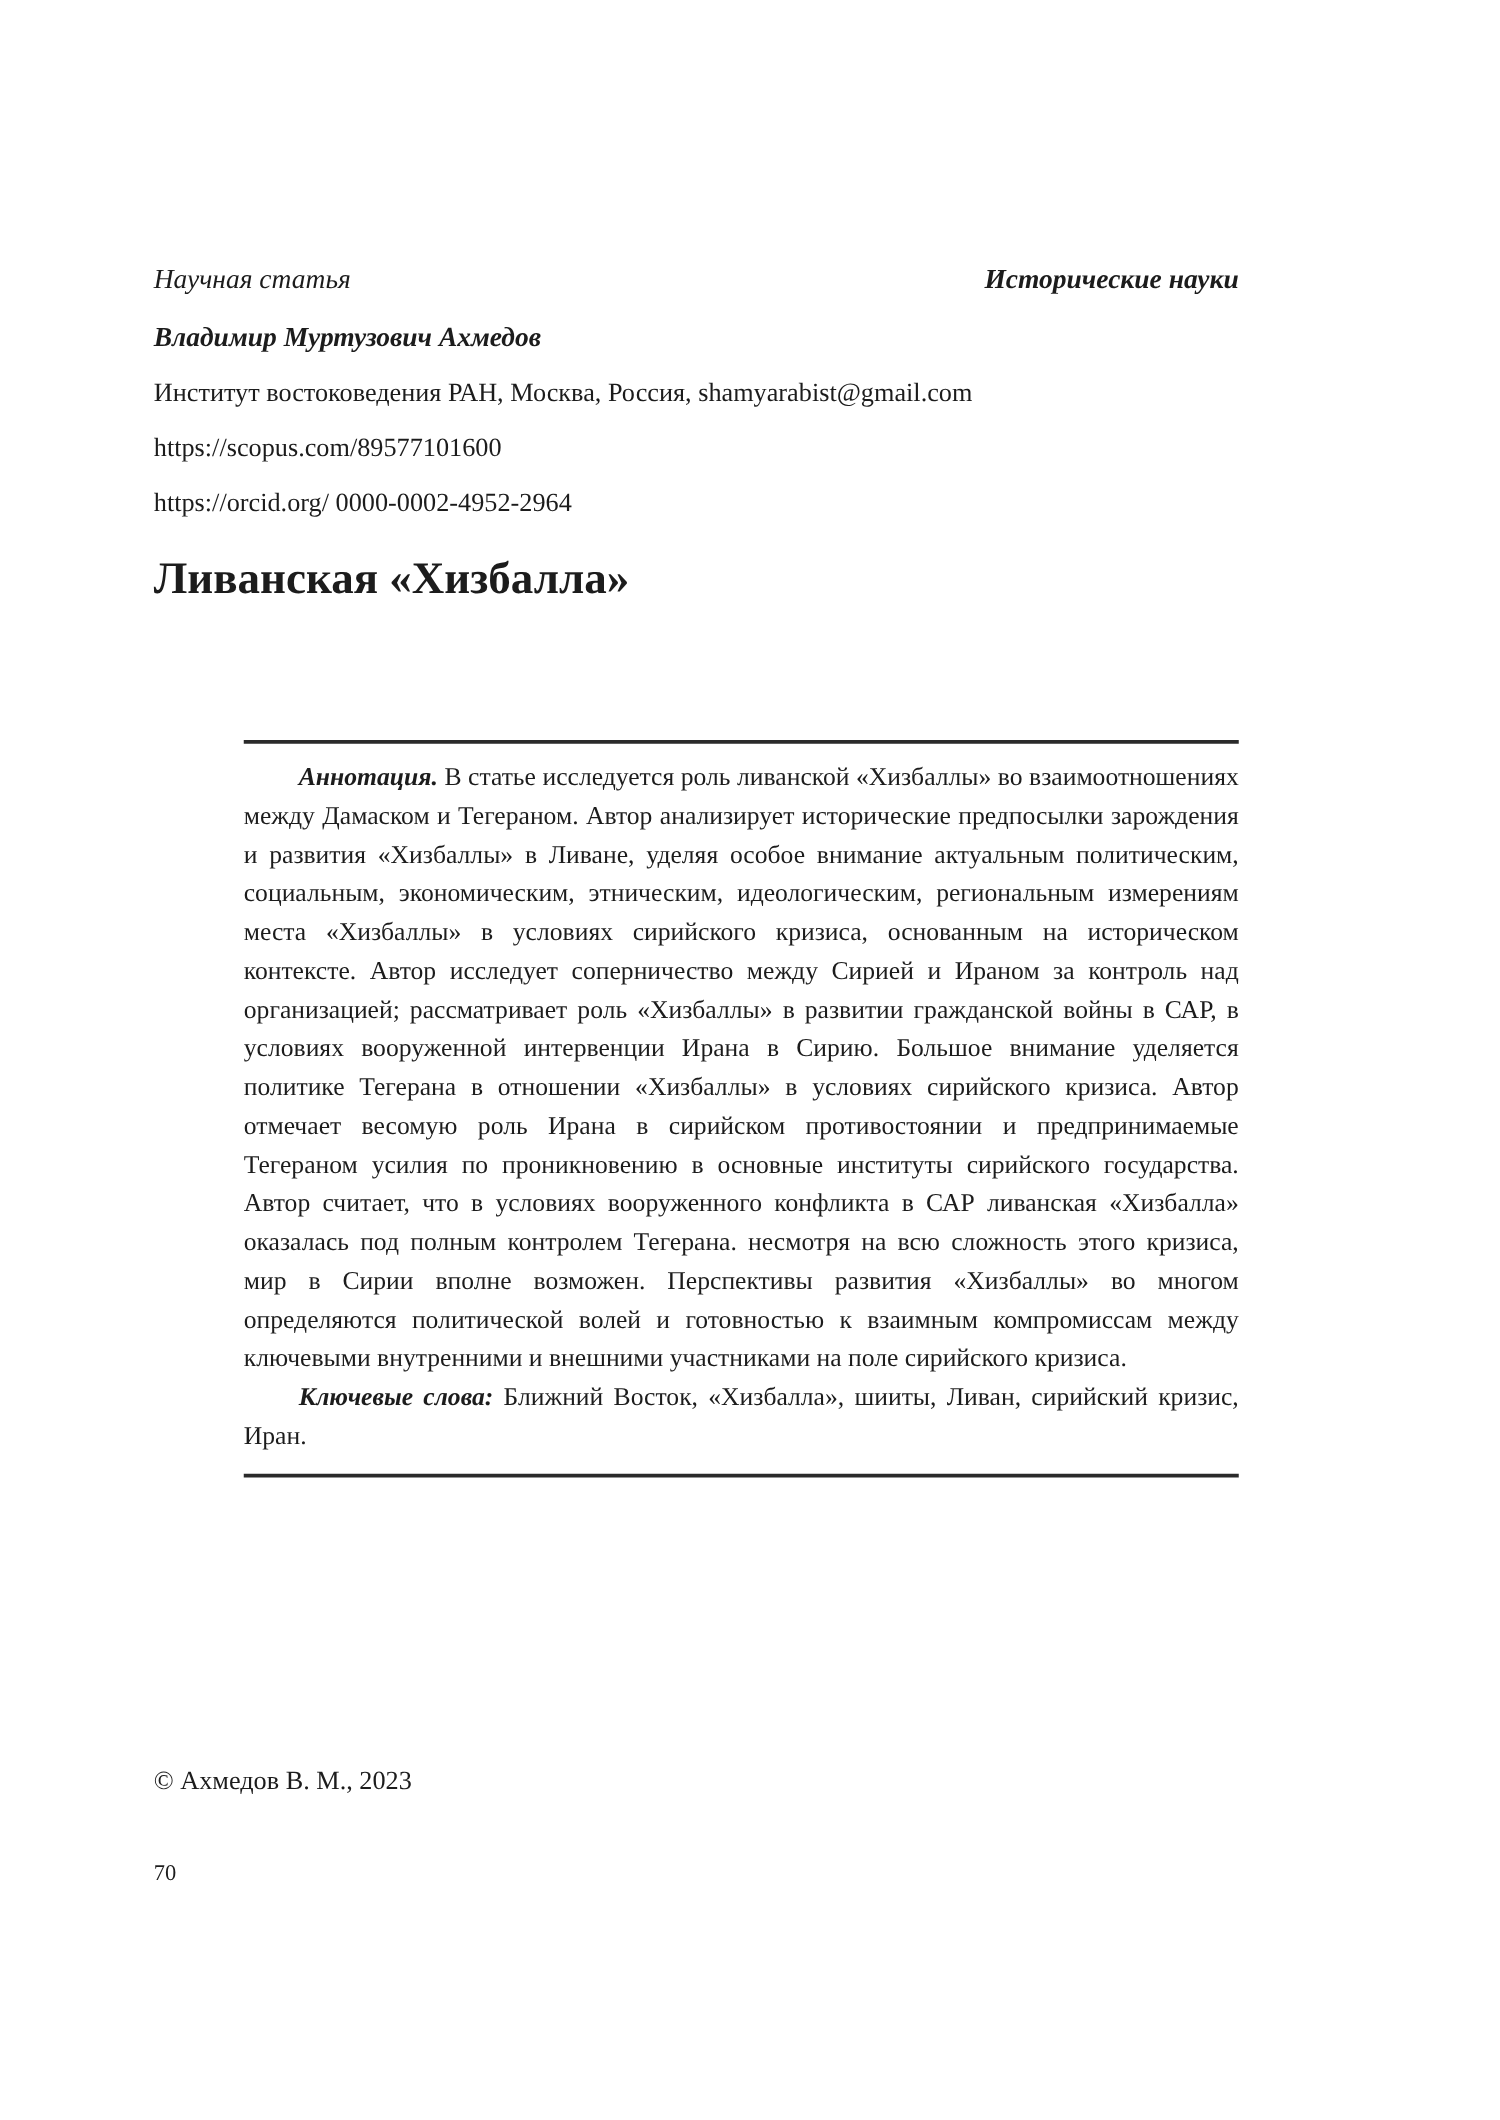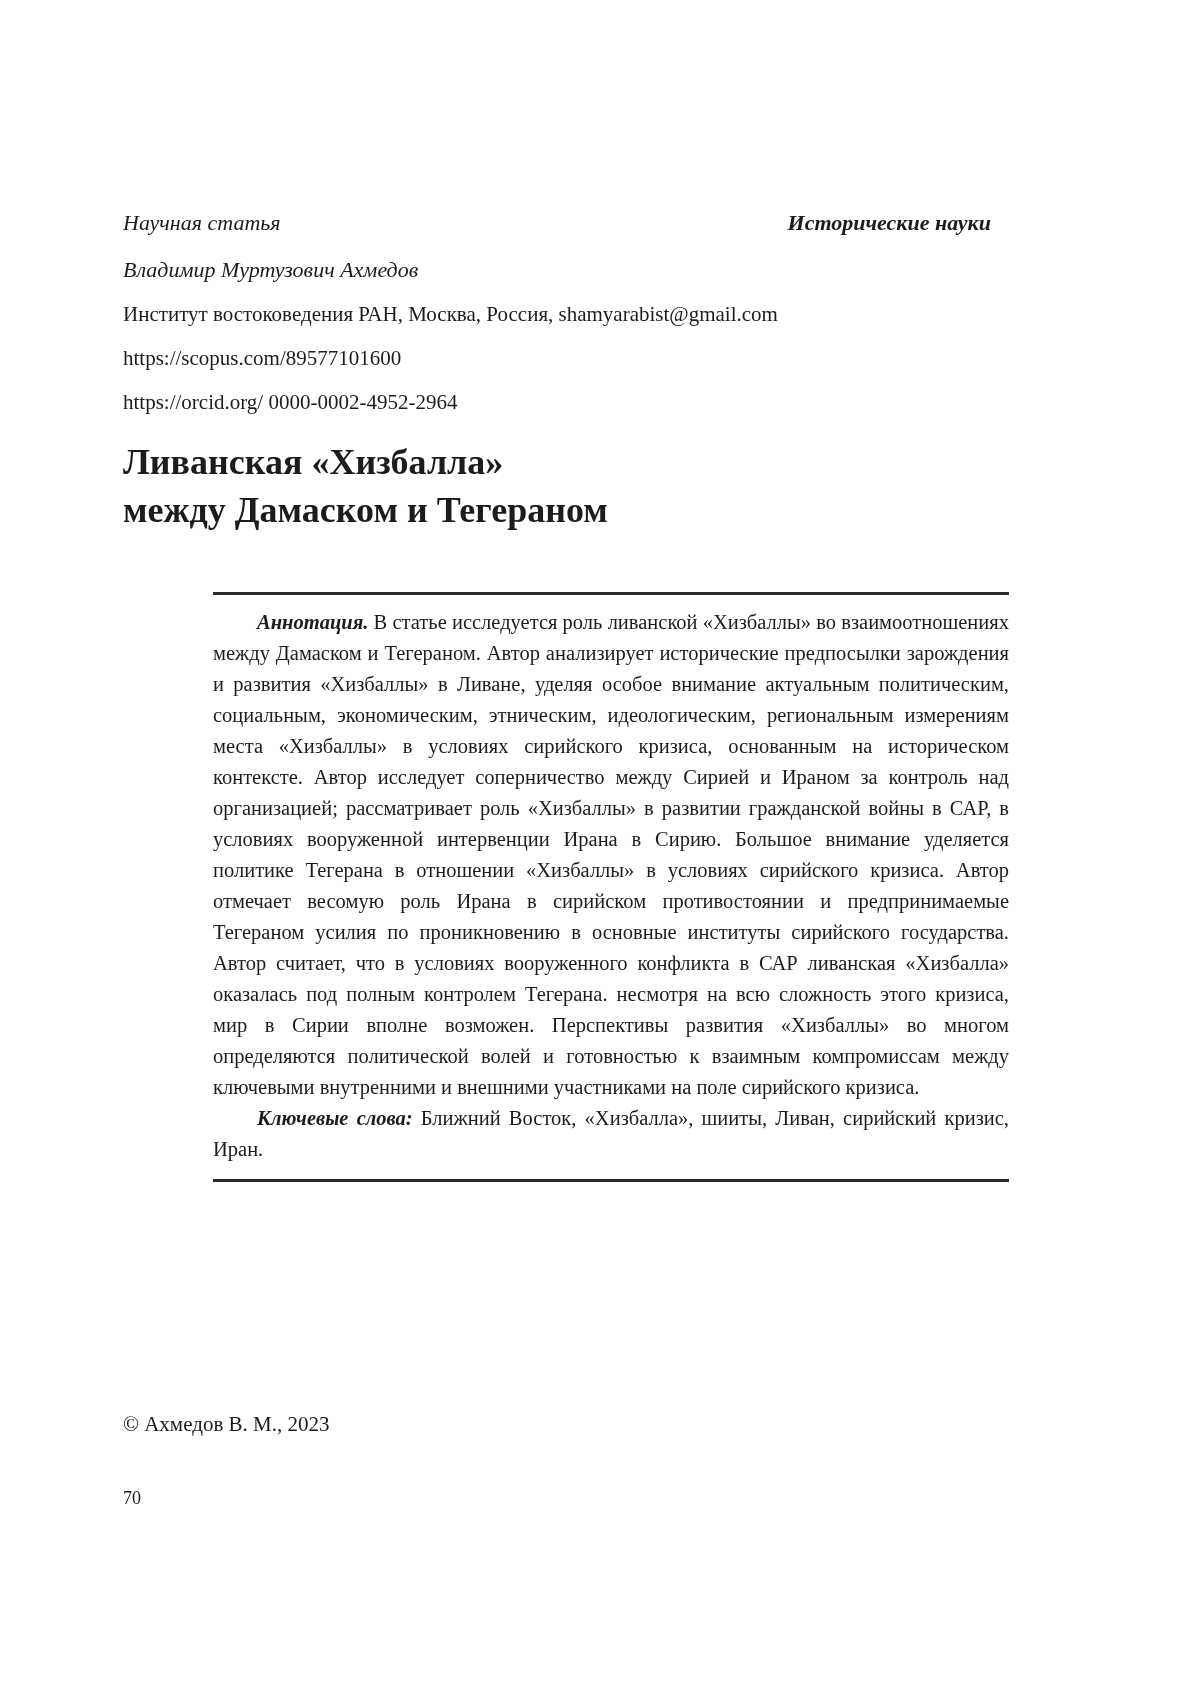--- a/index.html
+++ b/index.html
@@ -38,38 +38,38 @@
   }
   .author-block {
     position: absolute;
     top: 248px;
     left: 123px;
     width: 868px;
     font-size: 21px;
     line-height: 44px;
   }
   .author-name {
-    font-weight: normal;
+    font-weight: bold;
     font-style: italic;
     font-size: 22px;
   }
   .article-title {
     position: absolute;
     top: 438px;
     left: 123px;
     width: 868px;
     font-size: 36px;
     font-weight: bold;
     line-height: 48px;
     margin: 0;
   }
   .abstract-block {
     position: absolute;
     top: 592px;
-    left: 213px;
+    left: 195px;
     width: 796px;
     font-family: Liberation Serif, serif;
   }
   .rule {
     border: none;
     border-top: 3px solid #2a2a2a;
     margin: 0;
     width: 100%;
   }
   .abstract-text-wrap {
@@ -115,21 +115,20 @@
 
   <div class="author-block">
     <div class="author-name">Владимир Муртузович Ахмедов</div>
     <div>Институт востоковедения РАН, Москва, Россия, shamyarabist@gmail.com</div>
     <div>https://scopus.com/89577101600</div>
     <div>https://orcid.org/ 0000-0002-4952-2964</div>
   </div>
 
   <h1 class="article-title">
     <span>Ливанская «Хизбалла»</span><br>
-    <span>между Дамаском и Тегераном</span>
   </h1>
 
   <div class="abstract-block">
     <hr class="rule">
 
     <div class="abstract-text-wrap">
       <p class="para">
         <span class="inline-label">Аннотация.</span>
         <span>В статье исследуется роль ливанской «Хизбаллы» во взаимоотношениях между Дамаском и Тегераном. Автор анализирует исторические предпосылки зарождения и развития «Хизбаллы» в Ливане, уделяя особое внимание актуальным политическим, социальным, экономическим, этническим, идеологическим, региональным измерениям места «Хизбаллы» в условиях сирийского кризиса, основанным на историческом контексте. Автор исследует соперничество между Сирией и Ираном за контроль над организацией; рассматривает роль «Хизбаллы» в развитии гражданской войны в САР, в условиях вооруженной интервенции Ирана в Сирию. Большое внимание уделяется политике Тегерана в отношении «Хизбаллы» в условиях сирийского кризиса. Автор отмечает весомую роль Ирана в сирийском противостоянии и предпринимаемые Тегераном усилия по проникновению в основные институты сирийского государства. Автор считает, что в условиях вооруженного конфликта в САР ливанская «Хизбалла» оказалась под полным контролем Тегерана. несмотря на всю сложность этого кризиса, мир в Сирии вполне возможен. Перспективы развития «Хизбаллы» во многом определяются политической волей и готовностью к взаимным компромиссам между ключевыми внутренними и внешними участниками на поле сирийского кризиса.</span>
       </p>

